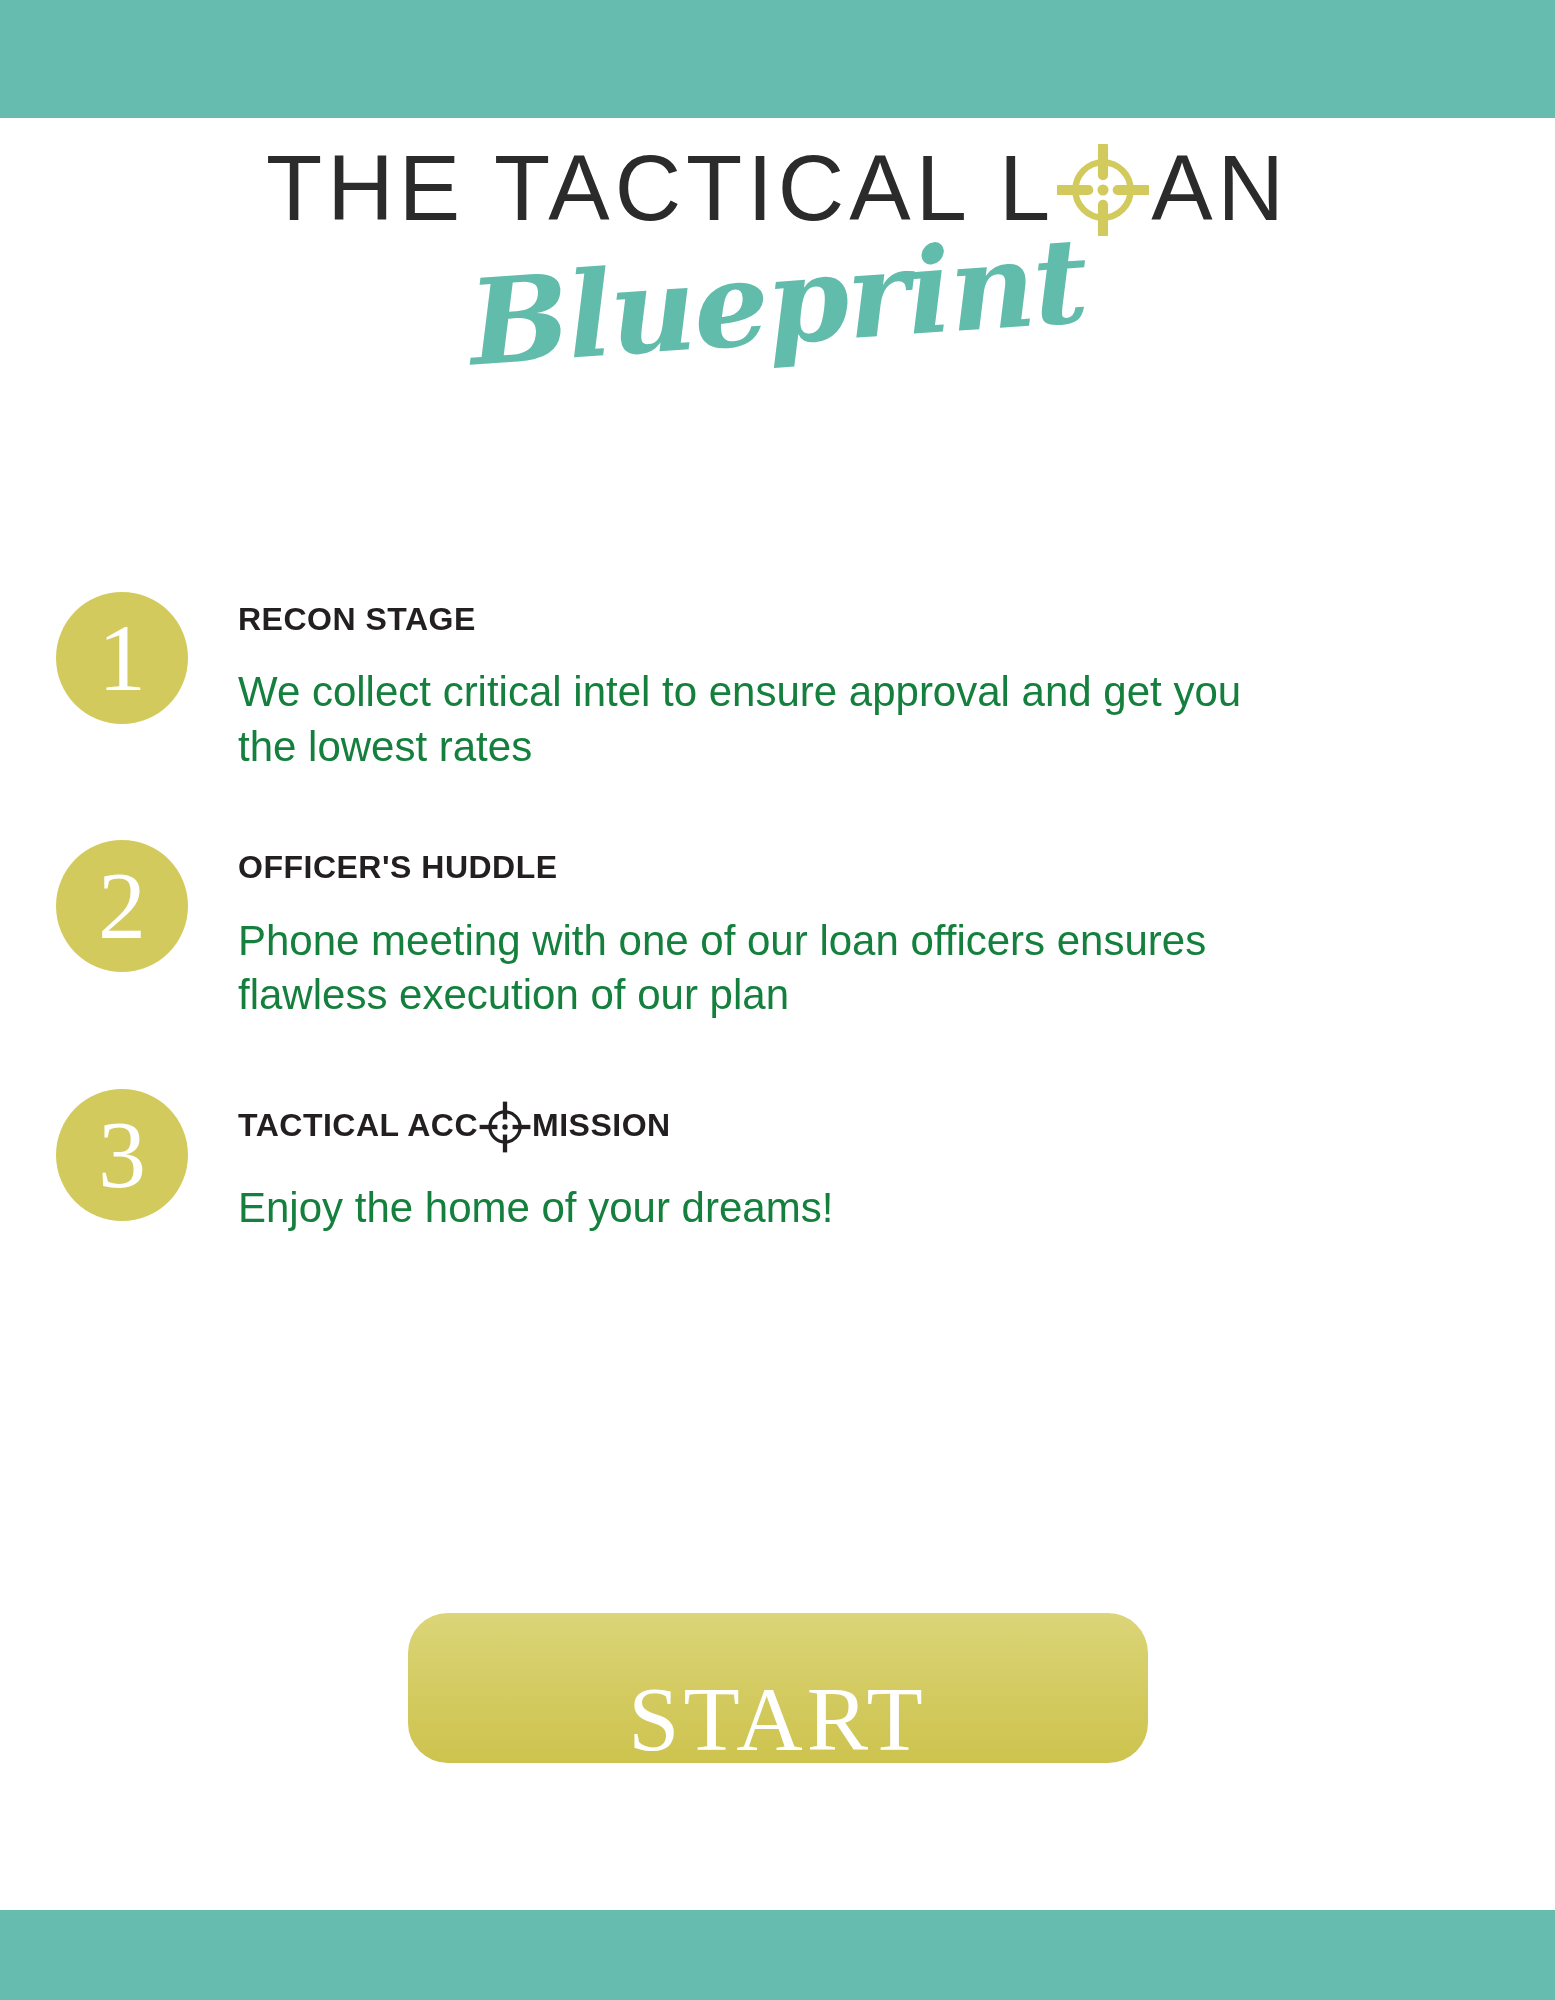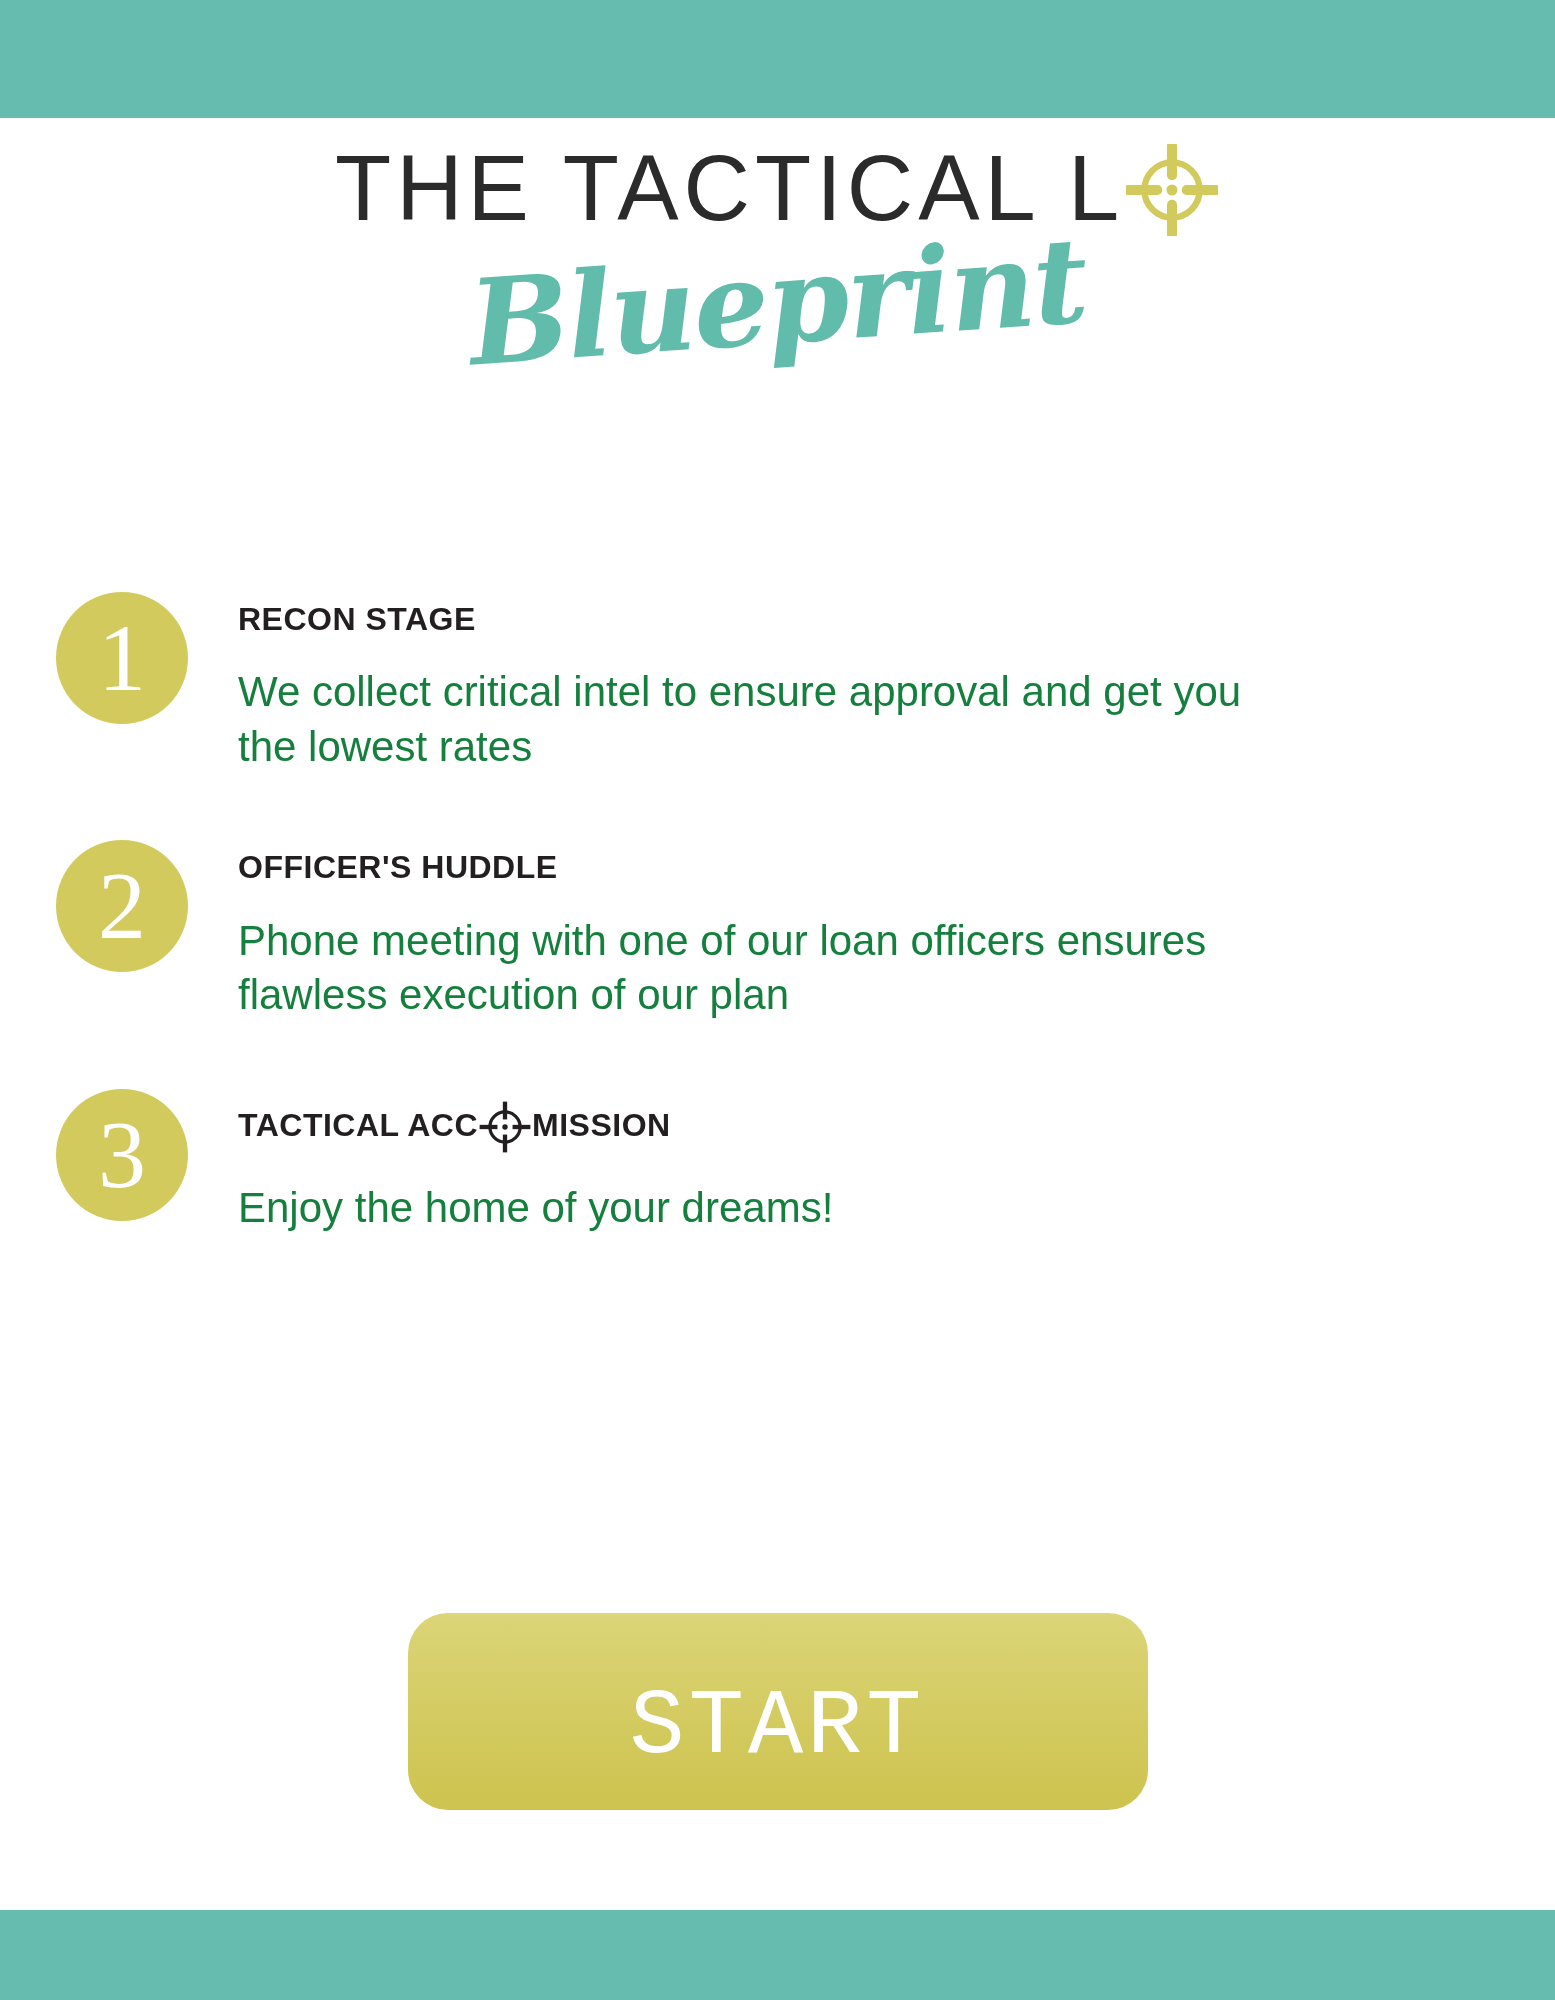--- a/index.html
+++ b/index.html
@@ -149,32 +149,32 @@
   .start-wrap {
     position: absolute;
     top: 1613px;
     left: 0;
     width: 1555px;
     text-align: center;
   }
   .start-button {
     display: inline-block;
     width: 740px;
-    height: 197px;
+    height: 150px;
     line-height: 197px;
     border: none;
     border-radius: 40px;
     background: linear-gradient(to bottom, #dcd579 0%, #d6ce68 35%, #cdc34e 100%);
     color: #ffffff;
-    font-family: Liberation Mono, monospace;
+    font-family: Liberation Serif, serif;
     font-weight: 400;
     font-size: 92px;
     letter-spacing: 4px;
     text-align: center;
-    padding: 16px;
+    padding: 8px;
     cursor: pointer;
   }
 </style>
 </head>
 <body>
 
 <div class="page">
 
   <div class="bar bar-top"></div>
 
@@ -184,20 +184,21 @@
       <span class="crosshair-gold">
         <svg viewBox="0 0 100 100" xmlns="http://www.w3.org/2000/svg">
           <circle cx="50" cy="50" r="30" fill="none" stroke="#d2ca5d" stroke-width="7"></circle>
           <line x1="50" y1="2" x2="50" y2="34" stroke="#d2ca5d" stroke-width="11" stroke-linecap="round"></line>
           <line x1="50" y1="66" x2="50" y2="98" stroke="#d2ca5d" stroke-width="11" stroke-linecap="round"></line>
           <line x1="2" y1="50" x2="34" y2="50" stroke="#d2ca5d" stroke-width="11" stroke-linecap="round"></line>
           <line x1="66" y1="50" x2="98" y2="50" stroke="#d2ca5d" stroke-width="11" stroke-linecap="round"></line>
           <circle cx="50" cy="50" r="6" fill="#d2ca5d"></circle>
         </svg>
       </span>
+      <span class="seg">AN</span>
     </div>
     <div>
       <span class="logo-script">Blueprint</span>
     </div>
   </div>
 
   <div class="steps">
 
     <div class="step">
       <div class="badge">1</div>

